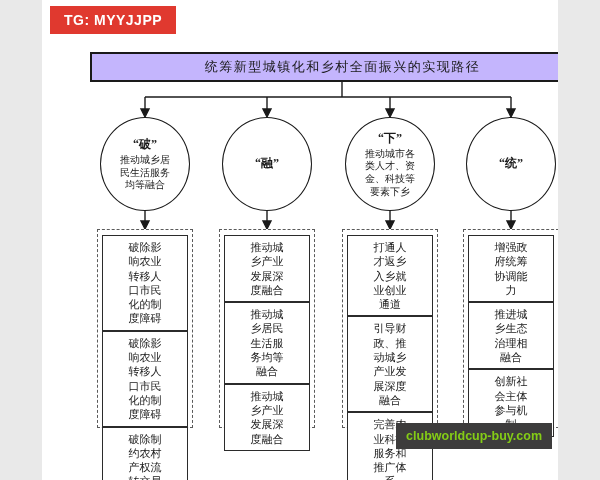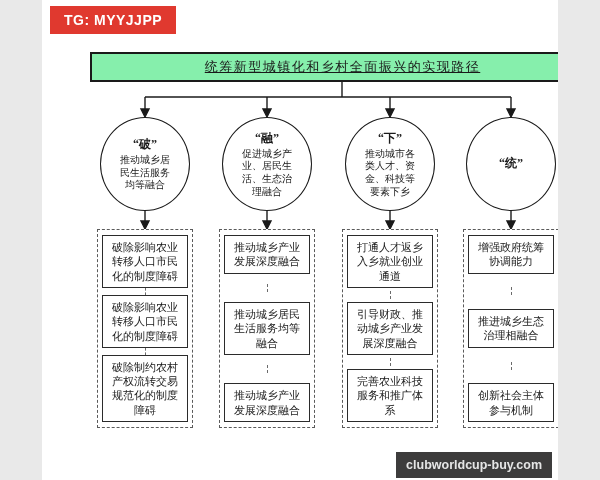--- a/index.html
+++ b/index.html
@@ -9,30 +9,30 @@
     font-family:"Liberation Serif","DejaVu Serif",serif;color:#1a1a1a;
     overflow:hidden;margin:0 auto;
   }
   .badge-top{
     position:absolute;left:8px;top:6px;
     background:var(--badge-red,#e0392f);color:#fff;
     font-family:"Liberation Sans","DejaVu Sans",sans-serif;
     font-weight:bold;font-size:14px;padding:6px 14px;letter-spacing:.5px;
   }
   .badge-bottom{
-    position:absolute;right:6px;bottom:2px;
-    background:var(--badge-dark,#3d3c3c);color:#e5e5e5;
+    position:absolute;right:6px;bottom:31px;
+    background:var(--badge-dark,#3d3c3c);color:#84cc16;
     font-family:"Liberation Sans","DejaVu Sans",sans-serif;
     font-weight:bold;font-size:12.5px;padding:6px 10px;
   }
   .title-box{
     position:absolute;left:48px;top:52px;width:505px;height:30px;
     border:2px solid var(--line,#1a1a1a);box-sizing:border-box;
     display:flex;align-items:center;justify-content:center;
-    font-size:13px;letter-spacing:1.5px;background:#86efac;text-decoration:underline;
+    font-size:13px;letter-spacing:1.5px;background:#c4b5fd;
   }
   svg.connectors{position:absolute;left:0;top:0;pointer-events:none;}
   .column{position:absolute;top:117px;width:96px;}
   .circle{
     width:90px;height:94px;margin:0 auto;border:1.6px solid var(--line,#1a1a1a);
     border-radius:50%;box-sizing:border-box;background:#fff;
     display:flex;flex-direction:column;align-items:center;justify-content:center;
     padding:3px;
   }
   .keyword{font-weight:bold;font-size:12px;margin-bottom:1px;}
@@ -40,21 +40,21 @@
     width:54px;font-size:10px;line-height:1.27;text-align:center;
     word-break:break-all;line-break:anywhere;
   }
   .dashed-box{
     margin-top:18px;height:199px;box-sizing:border-box;
     border:1.5px dashed #5a5a5a;padding:5px 4px;background:#fff;
     display:flex;flex-direction:column;justify-content:space-between;align-items:stretch;
   }
   .measure-box{
     border:1.2px solid #2b2b2b;background:#fff;
-    padding:4px 5px;font-size:11px;line-height:1.3;text-align:center;
+    padding:4px 21px;font-size:11px;line-height:1.3;text-align:center;
     word-break:break-all;line-break:anywhere;
   }
   .inner-connector{
     align-self:center;height:8px;width:0;border-left:1.5px dashed #6a6a6a;
   }
 </style>
 </head>
 <body style="--badge-red: #e0392f; --badge-dark: #3d3c3c; --line: #1a1a1a;">
 
 <div class="canvas">
@@ -98,21 +98,20 @@
       <div class="inner-connector"></div>
       <div class="measure-box">破除影响农业转移人口市民化的制度障碍</div>
       <div class="inner-connector"></div>
       <div class="measure-box">破除制约农村产权流转交易规范化的制度障碍</div>
     </div>
   </div>
 
   <div class="column" style="left:177px">
     <div class="circle">
       <div class="keyword">“融”</div>
-      <div class="circle-desc">促进城乡产业、居民生活、生态治理融合</div>
     </div>
     <div class="dashed-box">
       <div class="measure-box">推动城乡产业发展深度融合</div>
       <div class="inner-connector"></div>
       <div class="measure-box">推动城乡居民生活服务均等融合</div>
       <div class="inner-connector"></div>
       <div class="measure-box">推动城乡产业发展深度融合</div>
     </div>
   </div>
 

